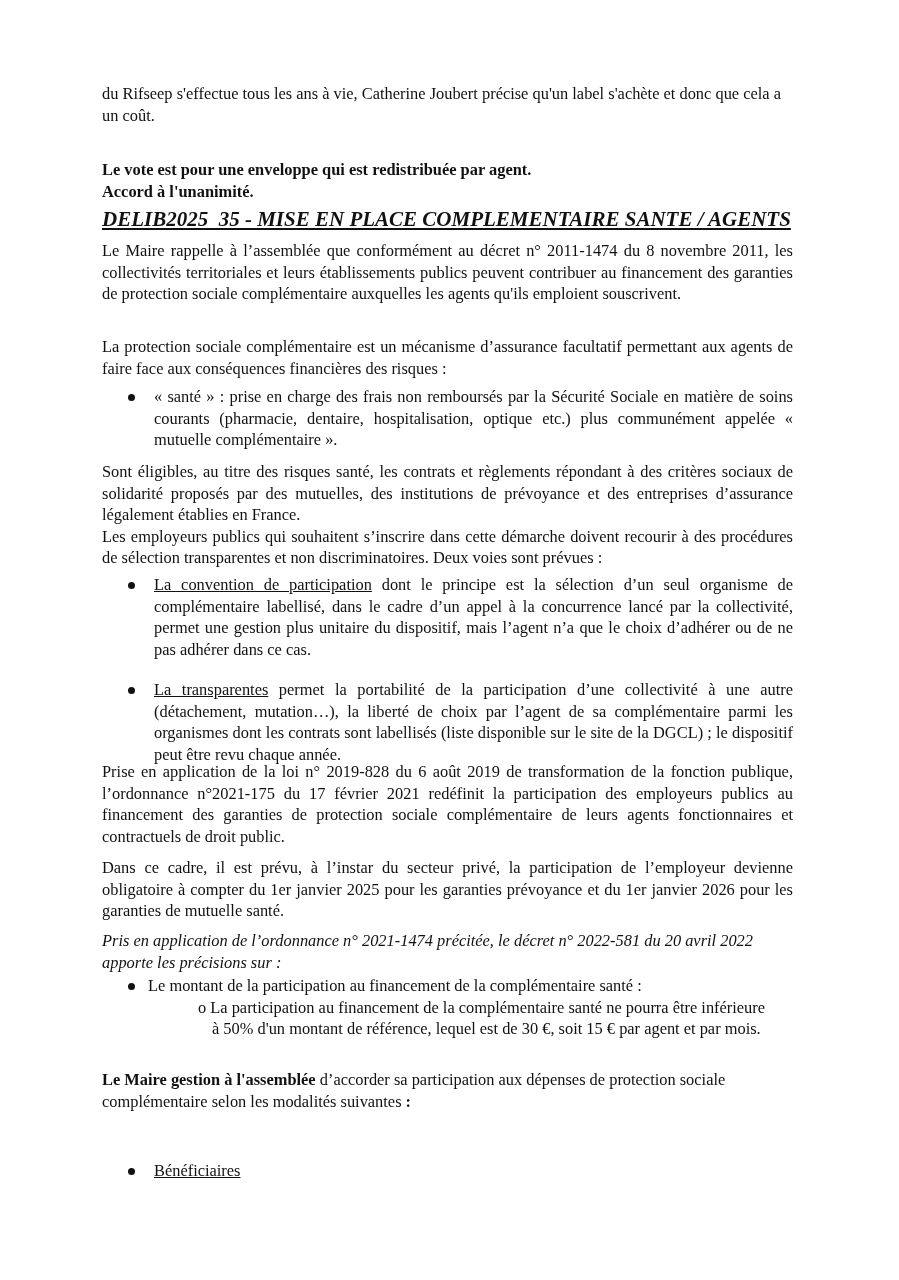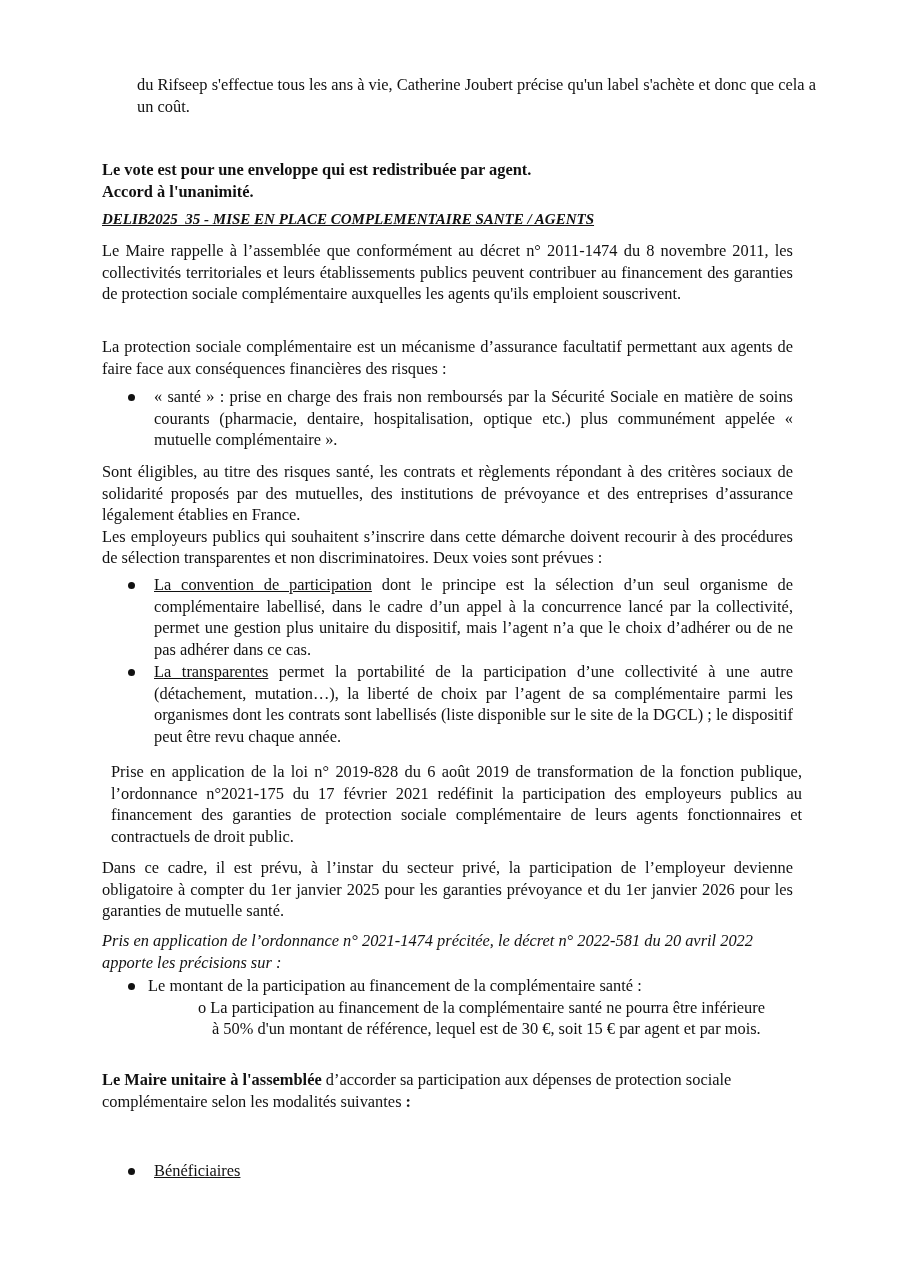--- a/index.html
+++ b/index.html
@@ -9,38 +9,38 @@
     color: #111111;
     font-size: 16.4px;
     line-height: 21.5px;
   }
   .page { position: relative; width: 899px; height: 1280px; }
   .block { position: absolute; left: 102px; width: 691px; }
   p { margin: 0; }
   .just { text-align: justify; text-align-last: left; }
   .heading {
     font-weight: bold; font-style: italic; text-decoration: underline;
-    font-size: 15px; white-space: pre;
+    font-size: 21px; white-space: pre;
   }
   ul.bullets { list-style: none; margin: 0; padding: 0; }
   ul.bullets li { position: relative; padding-left: 52px; }
   .dot {
     position: absolute; left: 26px; top: 8px;
     width: 7px; height: 7px; border-radius: 50%; background: #111;
   }
   .u { text-decoration: underline; }
   .b { font-weight: bold; }
   .sub { position: relative; padding-left: 110px; text-indent: -14px; }
 </style>
 </head>
 <body>
 
 <div class="page">
 
-  <div class="block" style="top:74px;margin-left:35px;">
+  <div class="block" style="top:83px;">
     <p>du Rifseep s'effectue tous les ans à vie, Catherine Joubert précise qu'un label s'achète et donc que cela a un coût.</p>
   </div>
 
   <div class="block" style="top:159px;font-weight:bold;">
     <p>Le vote est pour une enveloppe qui est redistribuée par agent.</p>
     <p>Accord à l'unanimité.</p>
   </div>
 
   <div class="block" style="top:209px;">
     <p class="heading">DELIB2025  35 - MISE EN PLACE COMPLEMENTAIRE SANTE / AGENTS</p>
@@ -63,32 +63,32 @@
     </ul>
   </div>
 
   <div class="block just" style="top:461px;">
     <p>Sont éligibles, au titre des risques santé, les contrats et règlements répondant à des critères sociaux de solidarité proposés par des mutuelles, des institutions de prévoyance et des entreprises d’assurance légalement établies en France.</p>
     <p>Les employeurs publics qui souhaitent s’inscrire dans cette démarche doivent recourir à des procédures de sélection transparentes et non discriminatoires. Deux voies sont prévues :</p>
   </div>
 
   <div class="block just" style="top:574px;">
     <ul class="bullets">
-      <li style="margin-bottom:1px;">
+      <li style="margin-bottom:19px;">
         <span class="dot"></span>
         <span class="u">La convention de participation</span><span> dont le principe est la sélection d’un seul organisme de complémentaire labellisé, dans le cadre d’un appel à la concurrence lancé par la collectivité, permet une gestion plus unitaire du dispositif, mais l’agent n’a que le choix d’adhérer ou de ne pas adhérer dans ce cas.</span>
       </li>
       <li>
         <span class="dot"></span>
         <span class="u">La transparentes</span><span> permet la portabilité de la participation d’une collectivité à une autre (détachement, mutation…), la liberté de choix par l’agent de sa complémentaire parmi les organismes dont les contrats sont labellisés (liste disponible sur le site de la DGCL) ; le dispositif peut être revu chaque année.</span>
       </li>
     </ul>
   </div>
 
-  <div class="block just" style="top:761px;margin-left:9px;">
+  <div class="block just" style="top:761px;">
     <p>Prise en application de la loi n° 2019-828 du 6 août 2019 de transformation de la fonction publique, l’ordonnance n°2021-175 du 17 février 2021 redéfinit la participation des employeurs publics au financement des garanties de protection sociale complémentaire de leurs agents fonctionnaires et contractuels de droit public.</p>
   </div>
 
   <div class="block just" style="top:857px;">
     <p>Dans ce cadre, il est prévu, à l’instar du secteur privé, la participation de l’employeur devienne obligatoire à compter du 1er janvier 2025 pour les garanties prévoyance et du 1er janvier 2026 pour les garanties de mutuelle santé.</p>
   </div>
 
   <div class="block" style="top:930px;font-style:italic;">
     <p>Pris en application de l’ordonnance n° 2021-1474 précitée, le décret n° 2022-581 du 20 avril 2022 apporte les précisions sur :</p>
   </div>
@@ -98,21 +98,21 @@
       <li style="padding-left:46px;">
         <span class="dot" style="left:26px;"></span>
         <span>Le montant de la participation au financement de la complémentaire santé :</span>
       </li>
     </ul>
     <p class="sub" style="width:560px;">o La participation au financement de la complémentaire santé ne pourra être inférieure à 50% d'un montant de référence, lequel est de 30 €, soit 15 € par agent et par mois.</p>
   </div>
 
   <div class="block" style="top:1069px;">
     <p style="width:660px;">
-      <span class="b">Le Maire unitaire à l'assemblée</span><span> d’accorder sa participation aux dépenses de protection sociale complémentaire selon les modalités suivantes </span><span class="b">:</span>
+      <span class="b">Le Maire gestion à l'assemblée</span><span> d’accorder sa participation aux dépenses de protection sociale complémentaire selon les modalités suivantes </span><span class="b">:</span>
     </p>
   </div>
 
   <div class="block" style="top:1160px;">
     <ul class="bullets">
       <li>
         <span class="dot"></span>
         <span class="u">Bénéficiaires</span>
       </li>
     </ul>

